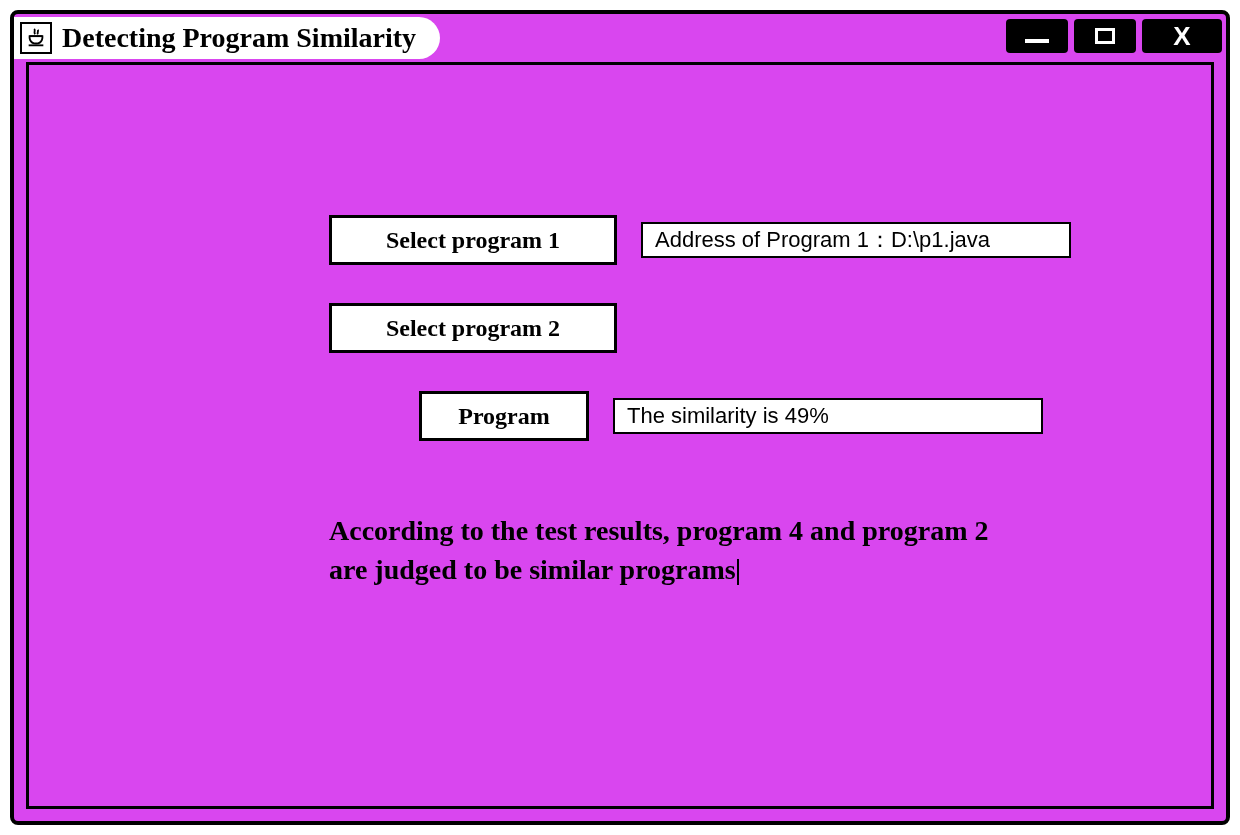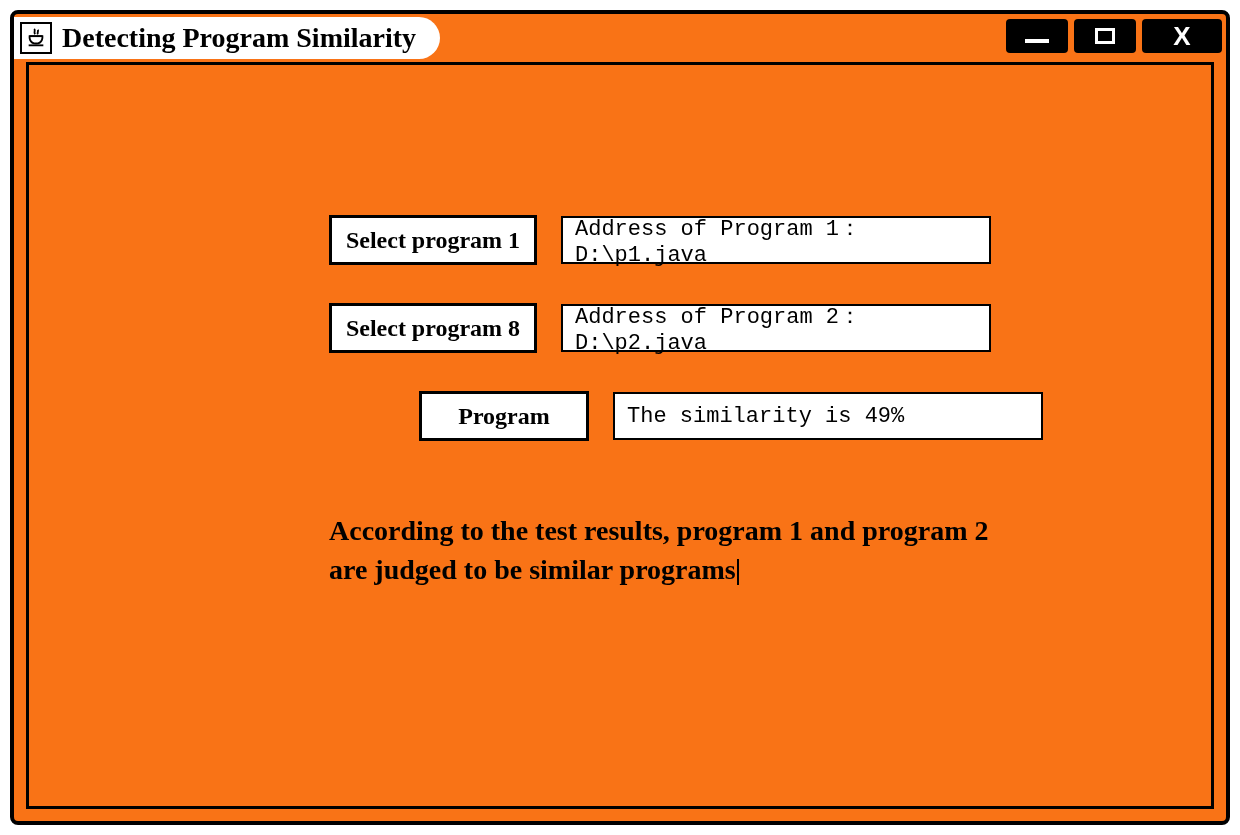--- a/index.html
+++ b/index.html
@@ -15,21 +15,21 @@
       position: relative;
     }
     .window {
       position: absolute;
       top: 10px;
       left: 10px;
       width: 1220px;
       height: 815px;
       border: 4px solid #000;
       border-radius: 8px;
-      background: #f97316;
+      background: #d946ef;
     }
     .title-bar {
       position: absolute;
       top: -4px;
       left: -4px;
       right: -4px;
       height: 48px;
       display: flex;
       align-items: center;
       justify-content: space-between;
@@ -131,33 +131,33 @@
       font-weight: bold;
       font-size: 24px;
       text-align: center;
       cursor: pointer;
       height: 50px;
       display: flex;
       align-items: center;
       justify-content: center;
     }
     .btn.select {
-      width: 208px;
+      width: 288px;
     }
     .btn.testing {
       width: 170px;
       margin-left: 90px;
     }
     .field {
       border: 2px solid #000;
       background: #fff;
-      font-family: Liberation Mono, monospace;
+      font-family: Liberation Sans, sans-serif;
       font-size: 22px;
       padding: 8px 12px;
-      height: 48px;
+      height: 36px;
       width: 430px;
       display: flex;
       align-items: center;
     }
     .result-text {
       font-family: "Times New Roman", serif;
       font-weight: bold;
       font-size: 28px;
       line-height: 1.4;
       max-width: 680px;
@@ -204,29 +204,28 @@
 
   <div class="inner-frame">
     <div class="content">
 
       <div class="row">
         <button class="btn select">Select program 1</button>
         <div class="field">Address of Program 1：D:\p1.java</div>
       </div>
 
       <div class="row">
-        <button class="btn select">Select program 8</button>
-        <div class="field">Address of Program 2：D:\p2.java</div>
+        <button class="btn select">Select program 2</button>
       </div>
 
       <div class="row testing-row">
         <button class="btn testing">Program</button>
         <div class="field">The similarity is 49%</div>
       </div>
 
       <div class="result-text">
-        <span>According to the test results, program 1 and program 2 are judged to be similar programs</span><span class="cursor-line"></span>
+        <span>According to the test results, program 4 and program 2 are judged to be similar programs</span><span class="cursor-line"></span>
       </div>
 
     </div>
   </div>
 
 </div>
 
 </body></html>

